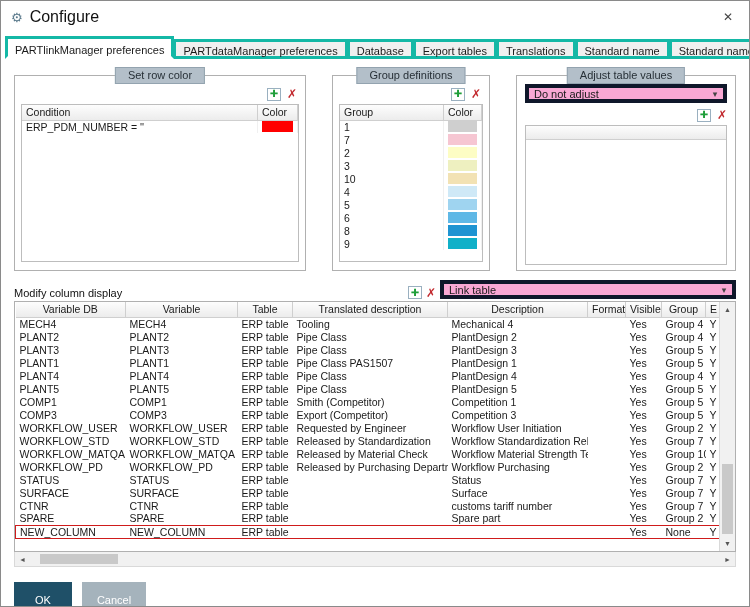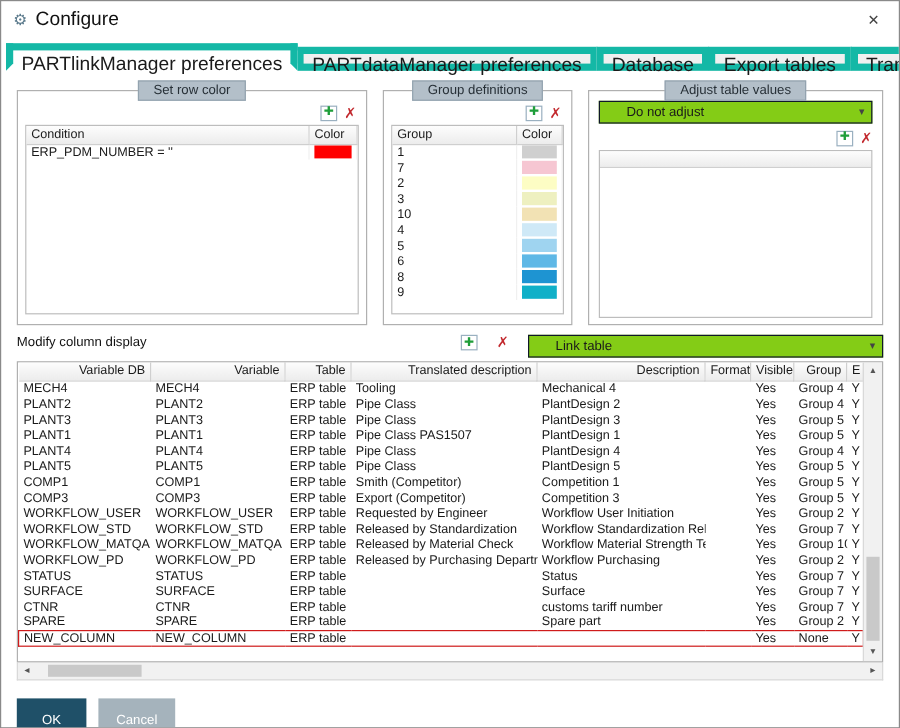--- a/index.html
+++ b/index.html
@@ -5,48 +5,48 @@
   *{box-sizing:border-box;margin:0;padding:0}
   html,body{width:750px;height:607px}
   body{font-family:"Liberation Sans","DejaVu Sans",sans-serif;font-size:11px;color:#1a1a1a;background:#cfcfcf}
   .dialog{position:relative;width:750px;height:607px;border:1px solid #8a8a8a;background:#fff;display:flex;flex-direction:column;overflow:hidden}
   .titlebar{height:32px;display:flex;align-items:center;padding:0 10px;flex:0 0 auto}
   .app-icon{font-size:13px;color:#5b7a8c;margin-right:7px}
   .title{font-size:16px;color:#111}
   .close{margin-left:auto;font-size:12px;color:#444;width:22px;text-align:center;cursor:default}
   .tabbar{display:flex;align-items:flex-end;padding:0 4px;height:26px;flex:0 0 auto}
   .tabs{display:flex;align-items:flex-end}
-  .tab{border:6px solid #14b8a6;background:#f0f0f0;padding:3px 7px;margin-right:-1px;font-size:16px;white-space:nowrap;height:20px;line-height:13px}
+  .tab{border:3px solid #14b8a6;background:#f0f0f0;padding:3px 7px;margin-right:-1px;font-size:11px;white-space:nowrap;height:20px;line-height:13px}
   .tab.active{background:#fff;border-bottom-color:#fff;height:23px;padding-top:5px;position:relative;z-index:2}
   .content{flex:1;padding:16px 13px 0}
   .toprow{display:flex;justify-content:space-between}
   .gbox{position:relative;border:1px solid #b0b0b0;height:196px;padding:6px 6px 0;background:#fff}
-  .box1{width:292px}.box2{width:158px}.box3{width:246px}
+  .box1{width:292px}.box2{width:158px}.box3{width:220px}
   .gtitle{position:absolute;top:-9px;left:50%;transform:translateX(-50%);background:#b3bfc9;border:1px solid #93a3af;color:#273037;padding:1px 12px;font-size:11px;line-height:13px;white-space:nowrap;z-index:3}
   .gtoolbar{display:flex;justify-content:flex-end;align-items:center;gap:6px;height:16px;margin:4px 2px 2px}
   .icon-add{display:inline-flex;align-items:center;justify-content:center;width:14px;height:13px;border:1px solid #9ab0c0;background:#fff;color:#1f9e3a;font-size:10px;font-weight:bold;line-height:1}
   .icon-del{color:#c2282d;font-weight:bold;font-size:12px;line-height:1}
   .gridwrap{border:1px solid #bdbdbd;background:#fff;height:158px;overflow:hidden}
   table.grid{width:100%;border-collapse:collapse;table-layout:fixed}
   table.grid th{background:linear-gradient(#fdfdfd,#ececec);border-right:1px solid #cfcfcf;border-bottom:1px solid #cfcfcf;font-weight:normal;text-align:left;font-size:10.5px;height:15px;padding:0 4px;overflow:hidden;white-space:nowrap}
   table.grid td{height:13px;font-size:10.5px;padding:0 4px;overflow:hidden;white-space:nowrap;border-right:1px solid #f0f0f0}
   .swatch{height:11px;width:100%}
-  .dropdown{display:flex;align-items:center;border:1px solid #0f172a;background:#84cc16;height:19px;padding-left:22px;font-size:11px;overflow:hidden;white-space:nowrap}
+  .dropdown{display:flex;align-items:center;border:4px solid #0f172a;background:#f9a8d4;height:19px;padding-left:5px;font-size:11px;overflow:hidden;white-space:nowrap}
   .dd-btn{margin-left:auto;width:16px;text-align:center;color:#444;font-size:9px;flex:0 0 auto}
   .box3 .dropdown{margin:2px 2px 0}
   .emptywrap{border:1px solid #bdbdbd;background:#fff;height:140px;margin:0 2px;overflow:hidden}
   .emptyhead{height:14px;background:linear-gradient(#fdfdfd,#ececec);border-bottom:1px solid #cfcfcf}
   .modify{margin-top:8px}
-  .modify-header{display:flex;align-items:flex-start;height:20px;gap:16px}
+  .modify-header{display:flex;align-items:flex-end;height:20px;gap:4px}
   .modify-title{font-size:11px;color:#111}
   .mspacer{flex:1}
   .link-dd{width:296px}
   .twrap{position:relative;border:1px solid #b0b0b0;margin-top:2px;height:251px;background:#fff;overflow:hidden}
   table.main{width:704px;border-collapse:collapse;table-layout:fixed}
-  table.main th{background:linear-gradient(#fdfdfd,#ececec);border-right:1px solid #cfcfcf;border-bottom:1px solid #cfcfcf;font-weight:normal;text-align:right;font-size:10.5px;height:15px;padding:0 4px;overflow:hidden;white-space:nowrap}
+  table.main th{background:linear-gradient(#fdfdfd,#ececec);border-right:1px solid #cfcfcf;border-bottom:1px solid #cfcfcf;font-weight:normal;text-align:center;font-size:10.5px;height:15px;padding:0 4px;overflow:hidden;white-space:nowrap}
   table.main td{height:13px;font-size:10.5px;padding:0 4px;overflow:hidden;white-space:nowrap}
   tr.hl td{border-top:1px solid #cf1b1b;border-bottom:1px solid #cf1b1b}
   tr.hl td:first-child{border-left:1px solid #cf1b1b}
   tr.hl td:last-child{border-right:1px solid #cf1b1b}
   .vscroll{position:absolute;top:0;right:0;width:16px;height:100%;background:#f1f1f1;border-left:1px solid #d9d9d9;display:flex;flex-direction:column}
   .sb-btn{height:15px;display:flex;align-items:center;justify-content:center;font-size:7px;color:#555;flex:0 0 auto}
   .vtrack{flex:1;position:relative}
   .vthumb{position:absolute;bottom:2px;left:2px;right:2px;height:70px;background:#c9c9c9}
   .hscroll{height:15px;background:#f1f1f1;border:1px solid #d9d9d9;border-top:none;display:flex;align-items:center}
   .hbtn{width:15px;font-size:7px;color:#555;text-align:center;flex:0 0 auto}

